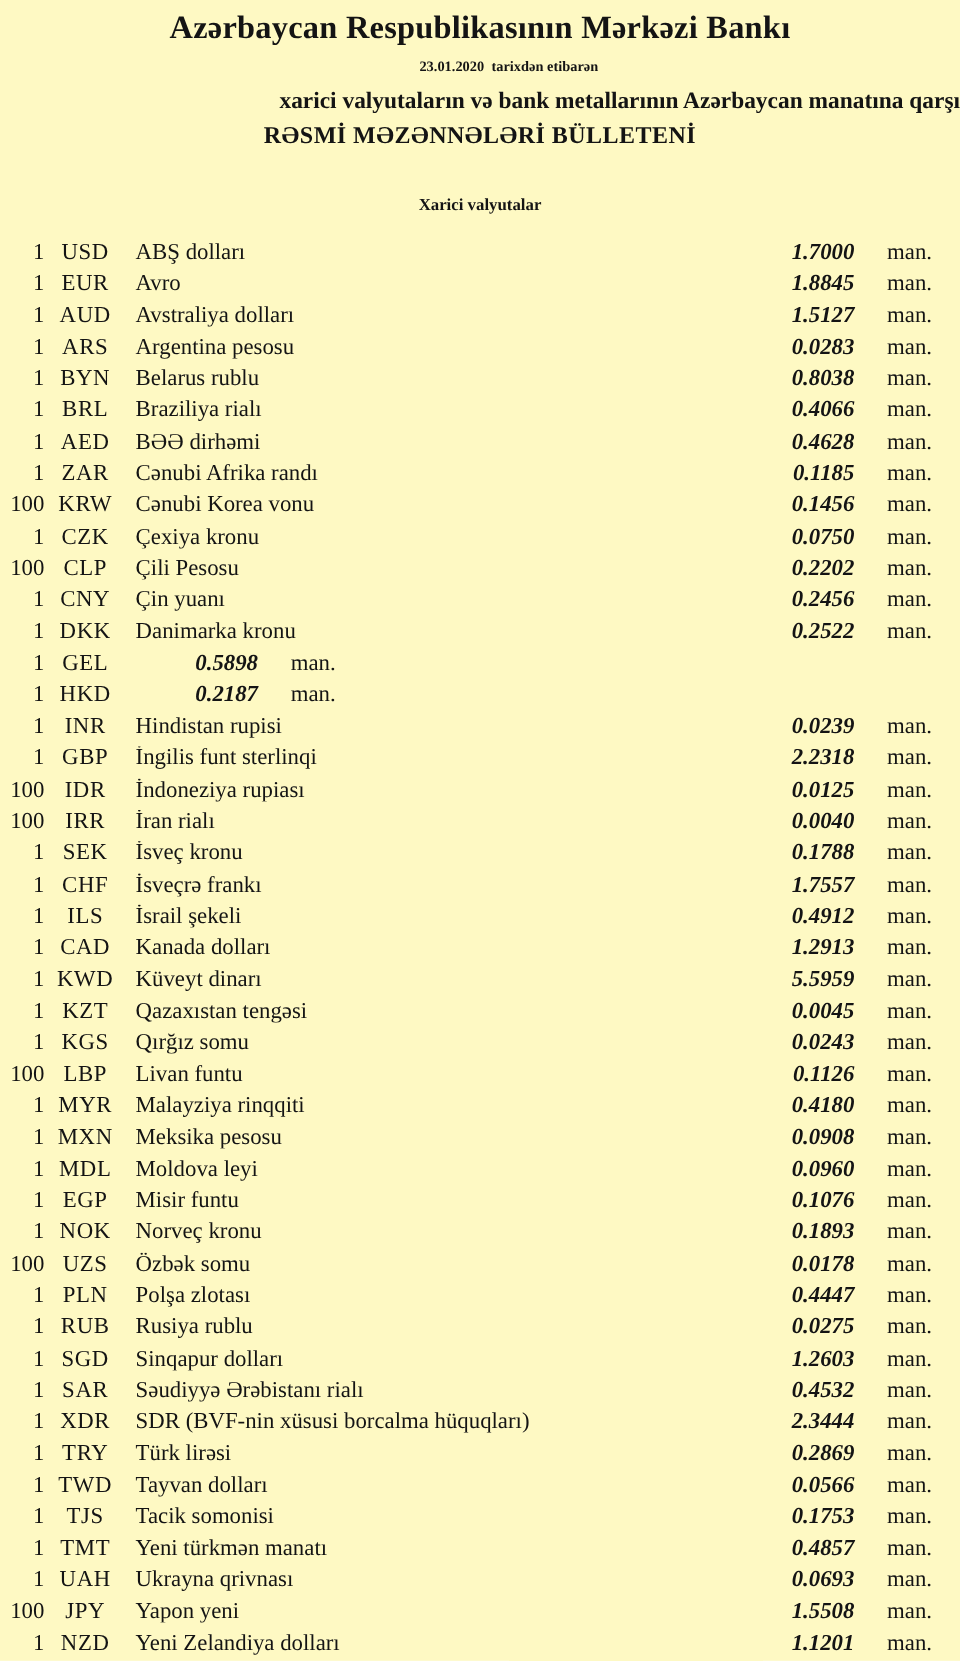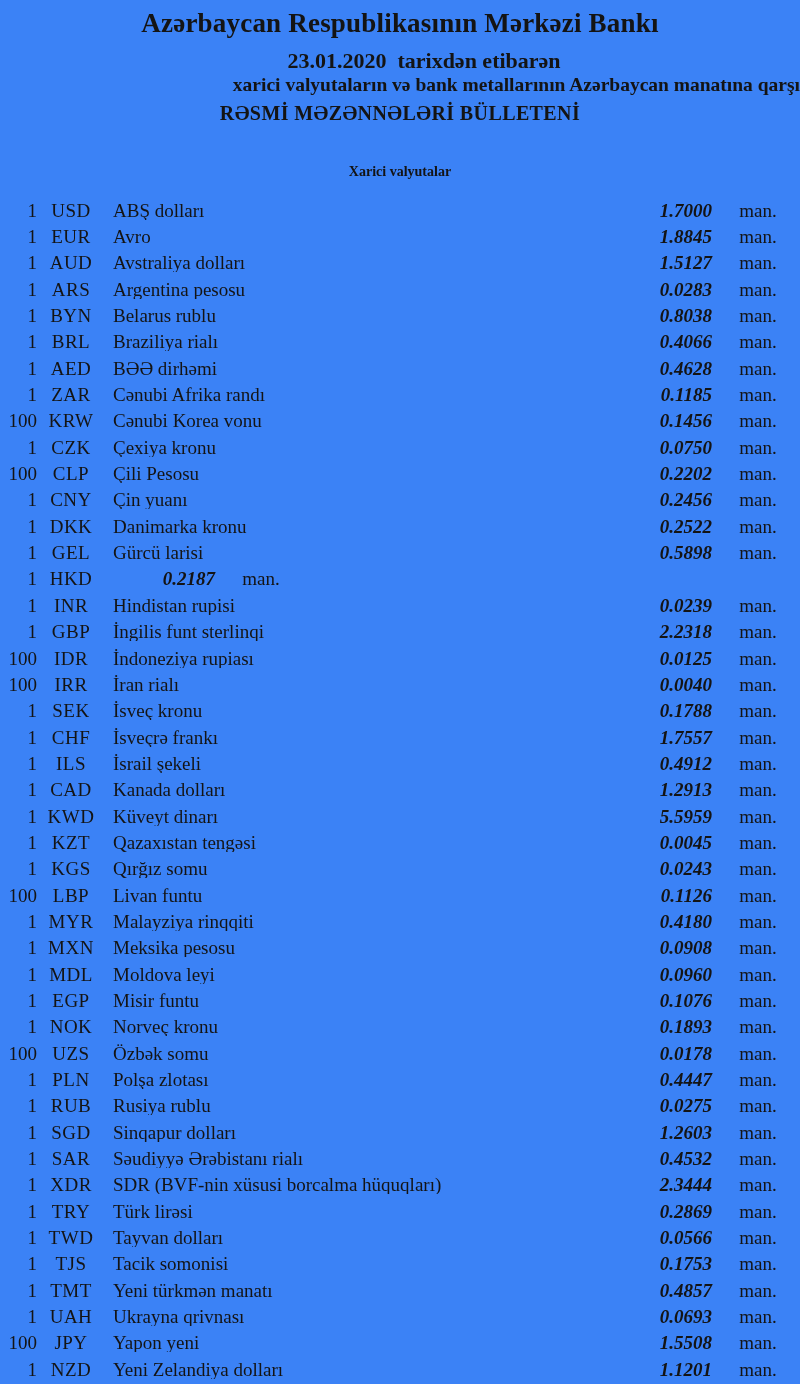--- a/index.html
+++ b/index.html
@@ -11,38 +11,38 @@
     width: 800px;
     height: 1384px;
     font-family: "Liberation Serif", "DejaVu Serif", serif;
     color: #141414;
     overflow: hidden;
   }
   .page {
     position: relative;
     width: 800px;
     height: 1384px;
-    background: #3b82f6;
+    background: #fef9c3;
   }
   .center-line {
     position: absolute;
     left: 0;
     right: 0;
     text-align: center;
     font-weight: bold;
     white-space: pre;
   }
   .bank-title {
     top: 8px;
     font-size: 27px;
     letter-spacing: 0.2px;
   }
   .date-line {
     top: 48px;
-    font-size: 22px;
+    font-size: 12px;
     margin-left: 48px;
   }
   .subject-line {
     top: 74px;
     font-size: 19.5px;
     text-align: right;
   }
   .bulletin-title {
     top: 102px;
     font-size: 20px;
@@ -209,21 +209,20 @@
     <span class="col-qty">1</span>
     <span class="col-code">DKK</span>
     <span class="col-name">Danimarka kronu</span>
     <span class="col-rate">0.2522</span>
     <span class="col-unit">man.</span>
   </div>
 
   <div class="row">
     <span class="col-qty">1</span>
     <span class="col-code">GEL</span>
-    <span class="col-name">Gürcü larisi</span>
     <span class="col-rate">0.5898</span>
     <span class="col-unit">man.</span>
   </div>
 
   <div class="row">
     <span class="col-qty">1</span>
     <span class="col-code">HKD</span>
     <span class="col-rate">0.2187</span>
     <span class="col-unit">man.</span>
   </div>

